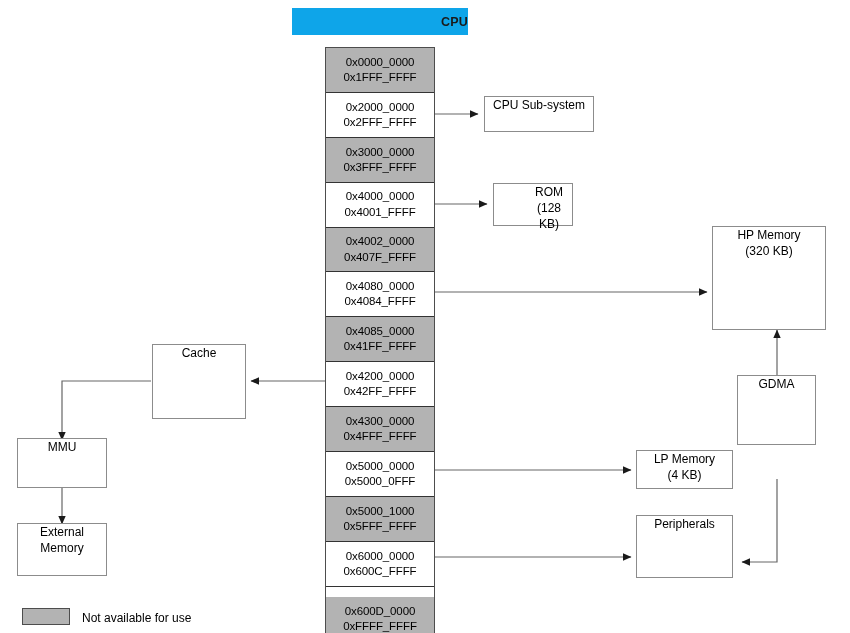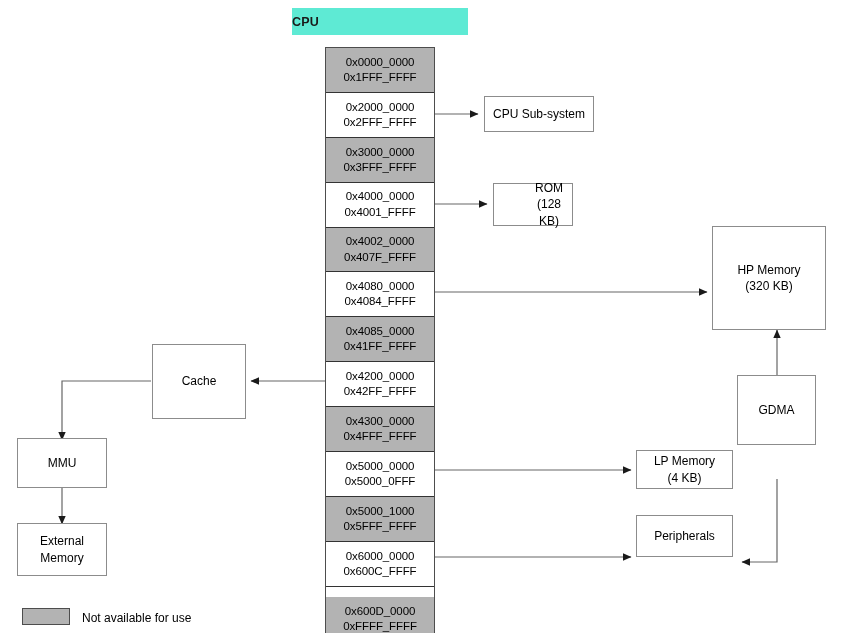--- a/index.html
+++ b/index.html
@@ -28,24 +28,24 @@
     pointer-events: none;
   }
 
   
   .cpu-header {
     position: absolute;
     left: 292px;
     top: 8px;
     width: 176px;
     height: 27px;
-    background: #5eead4;
+    background: #0ea5e9;
     display: flex;
     align-items: center;
-    justify-content: flex-start;
+    justify-content: flex-end;
     font-size: 12.5px;
     font-weight: bold;
     color: #1a1a1a;
     letter-spacing: 0.2px;
   }
 
   
   .addr-map {
     position: absolute;
     left: 325px;
@@ -74,21 +74,20 @@
 
   
   .node {
     position: absolute;
     box-sizing: border-box;
     background: #ffffff;
     border: 1.3px solid #8c8c8c;
     display: flex;
     flex-direction: column;
     align-items: center;
-    justify-content: center;
     font-size: 12px;
     color: #000000;
     line-height: 1.35;
     text-align: center;
   }
   .node .sub { font-size: 12px; }
 
   
   .legend {
     position: absolute;
@@ -226,21 +225,21 @@
   <div class="node" style="left:712px; top:226px; width:114px; height:104px;">
     <span>HP Memory</span>
     <span class="sub">(320 KB)</span>
   </div>
 
   <div class="node" style="left:636px; top:450px; width:97px; height:39px;">
     <span>LP Memory</span>
     <span class="sub">(4 KB)</span>
   </div>
 
-  <div class="node" style="left:636px; top:515px; width:97px; height:42px;">
+  <div class="node" style="left:636px; top:515px; width:97px; height:63px;">
     <span>Peripherals</span>
   </div>
 
   <div class="node" style="left:737px; top:375px; width:79px; height:70px;">
     <span>GDMA</span>
   </div>
 
   <div class="node" style="left:152px; top:344px; width:94px; height:75px;">
     <span>Cache</span>
   </div>

